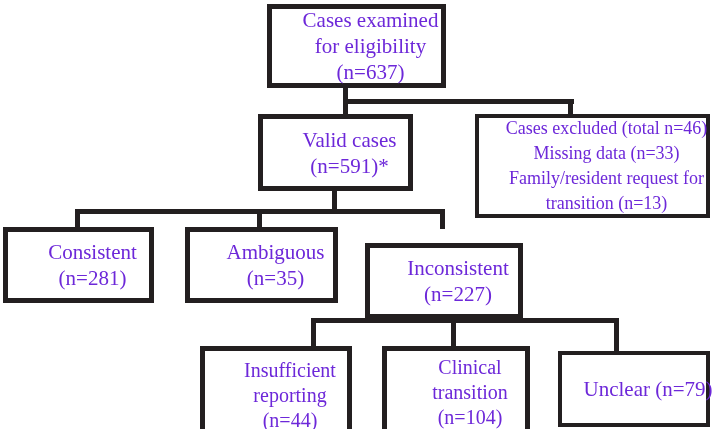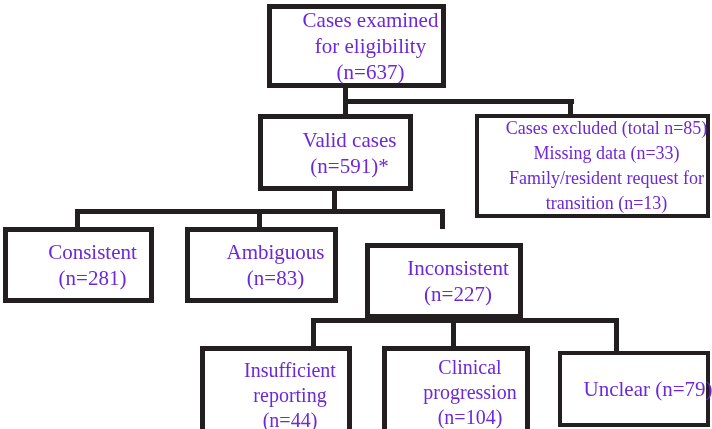--- a/index.html
+++ b/index.html
@@ -60,50 +60,50 @@
     <span class="ln">for eligibility</span>
     <span class="ln">(n=637)</span>
   </div>
 
   <div class="node" style="left:258px; top:114px; width:155px; height:77px;">
     <span class="ln">Valid cases</span>
     <span class="ln">(n=591)*</span>
   </div>
 
   <div class="node node-excluded" style="left:475px; top:114px; width:235px; height:104px;">
-    <span class="ln">Cases excluded (total n=85)</span>
+    <span class="ln">Cases excluded (total n=46)</span>
     <span class="ln">Missing data (n=33)</span>
     <span class="ln">Family/resident request for</span>
     <span class="ln">transition (n=13)</span>
   </div>
 
   <div class="node" style="left:3px; top:227px; width:151px; height:76px;">
     <span class="ln">Consistent</span>
     <span class="ln">(n=281)</span>
   </div>
 
   <div class="node" style="left:185px; top:227px; width:153px; height:76px;">
     <span class="ln">Ambiguous</span>
-    <span class="ln">(n=83)</span>
+    <span class="ln">(n=35)</span>
   </div>
 
   <div class="node" style="left:365px; top:227px; width:158px; height:76px;margin-top:16px;">
     <span class="ln">Inconsistent</span>
     <span class="ln">(n=227)</span>
   </div>
 
   <div class="node node-bottom" style="left:200px; top:346px; width:152px; height:99px;">
     <span class="ln">Insufficient</span>
     <span class="ln">reporting</span>
     <span class="ln">(n=44)</span>
   </div>
 
   <div class="node node-bottom" style="left:382px; top:346px; width:148px; height:92px;">
     <span class="ln">Clinical</span>
-    <span class="ln">progression</span>
+    <span class="ln">transition</span>
     <span class="ln">(n=104)</span>
   </div>
 
   <div class="node node-unclear" style="left:558px; top:351px; width:152px; height:76px;">
     <span class="ln">Unclear (n=79)</span>
   </div>
 
 </div>
 
 </body></html>

